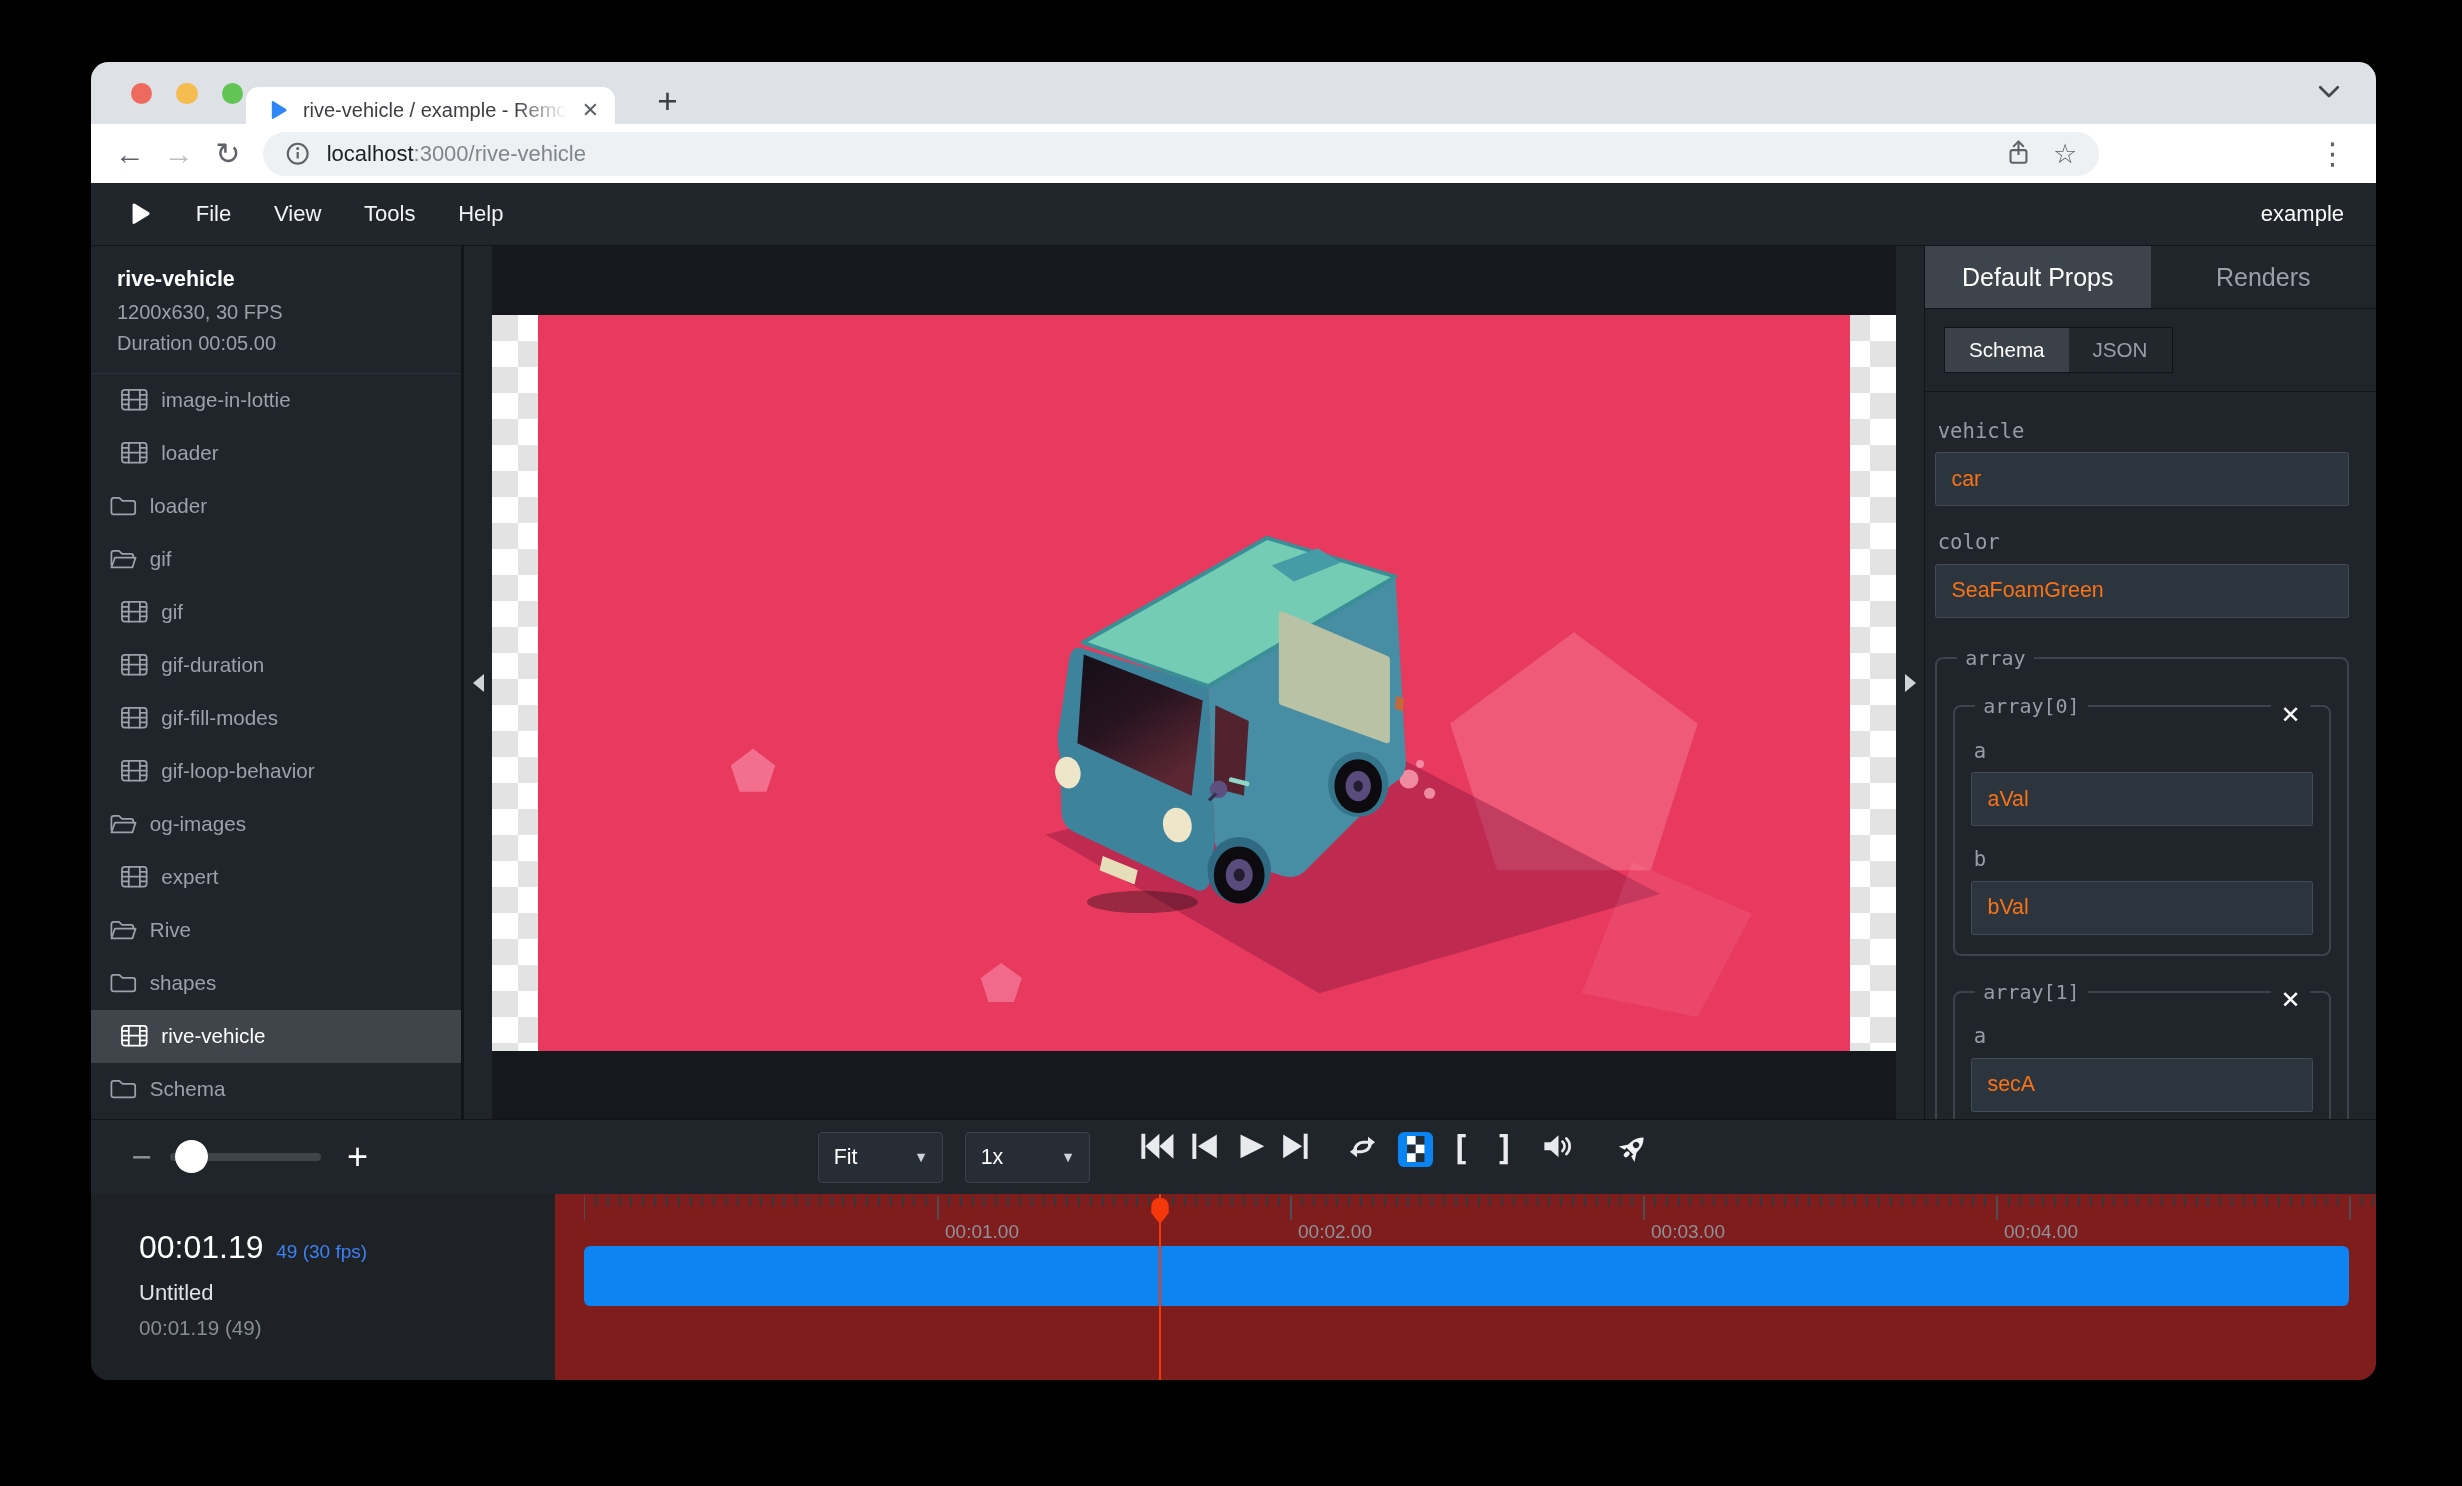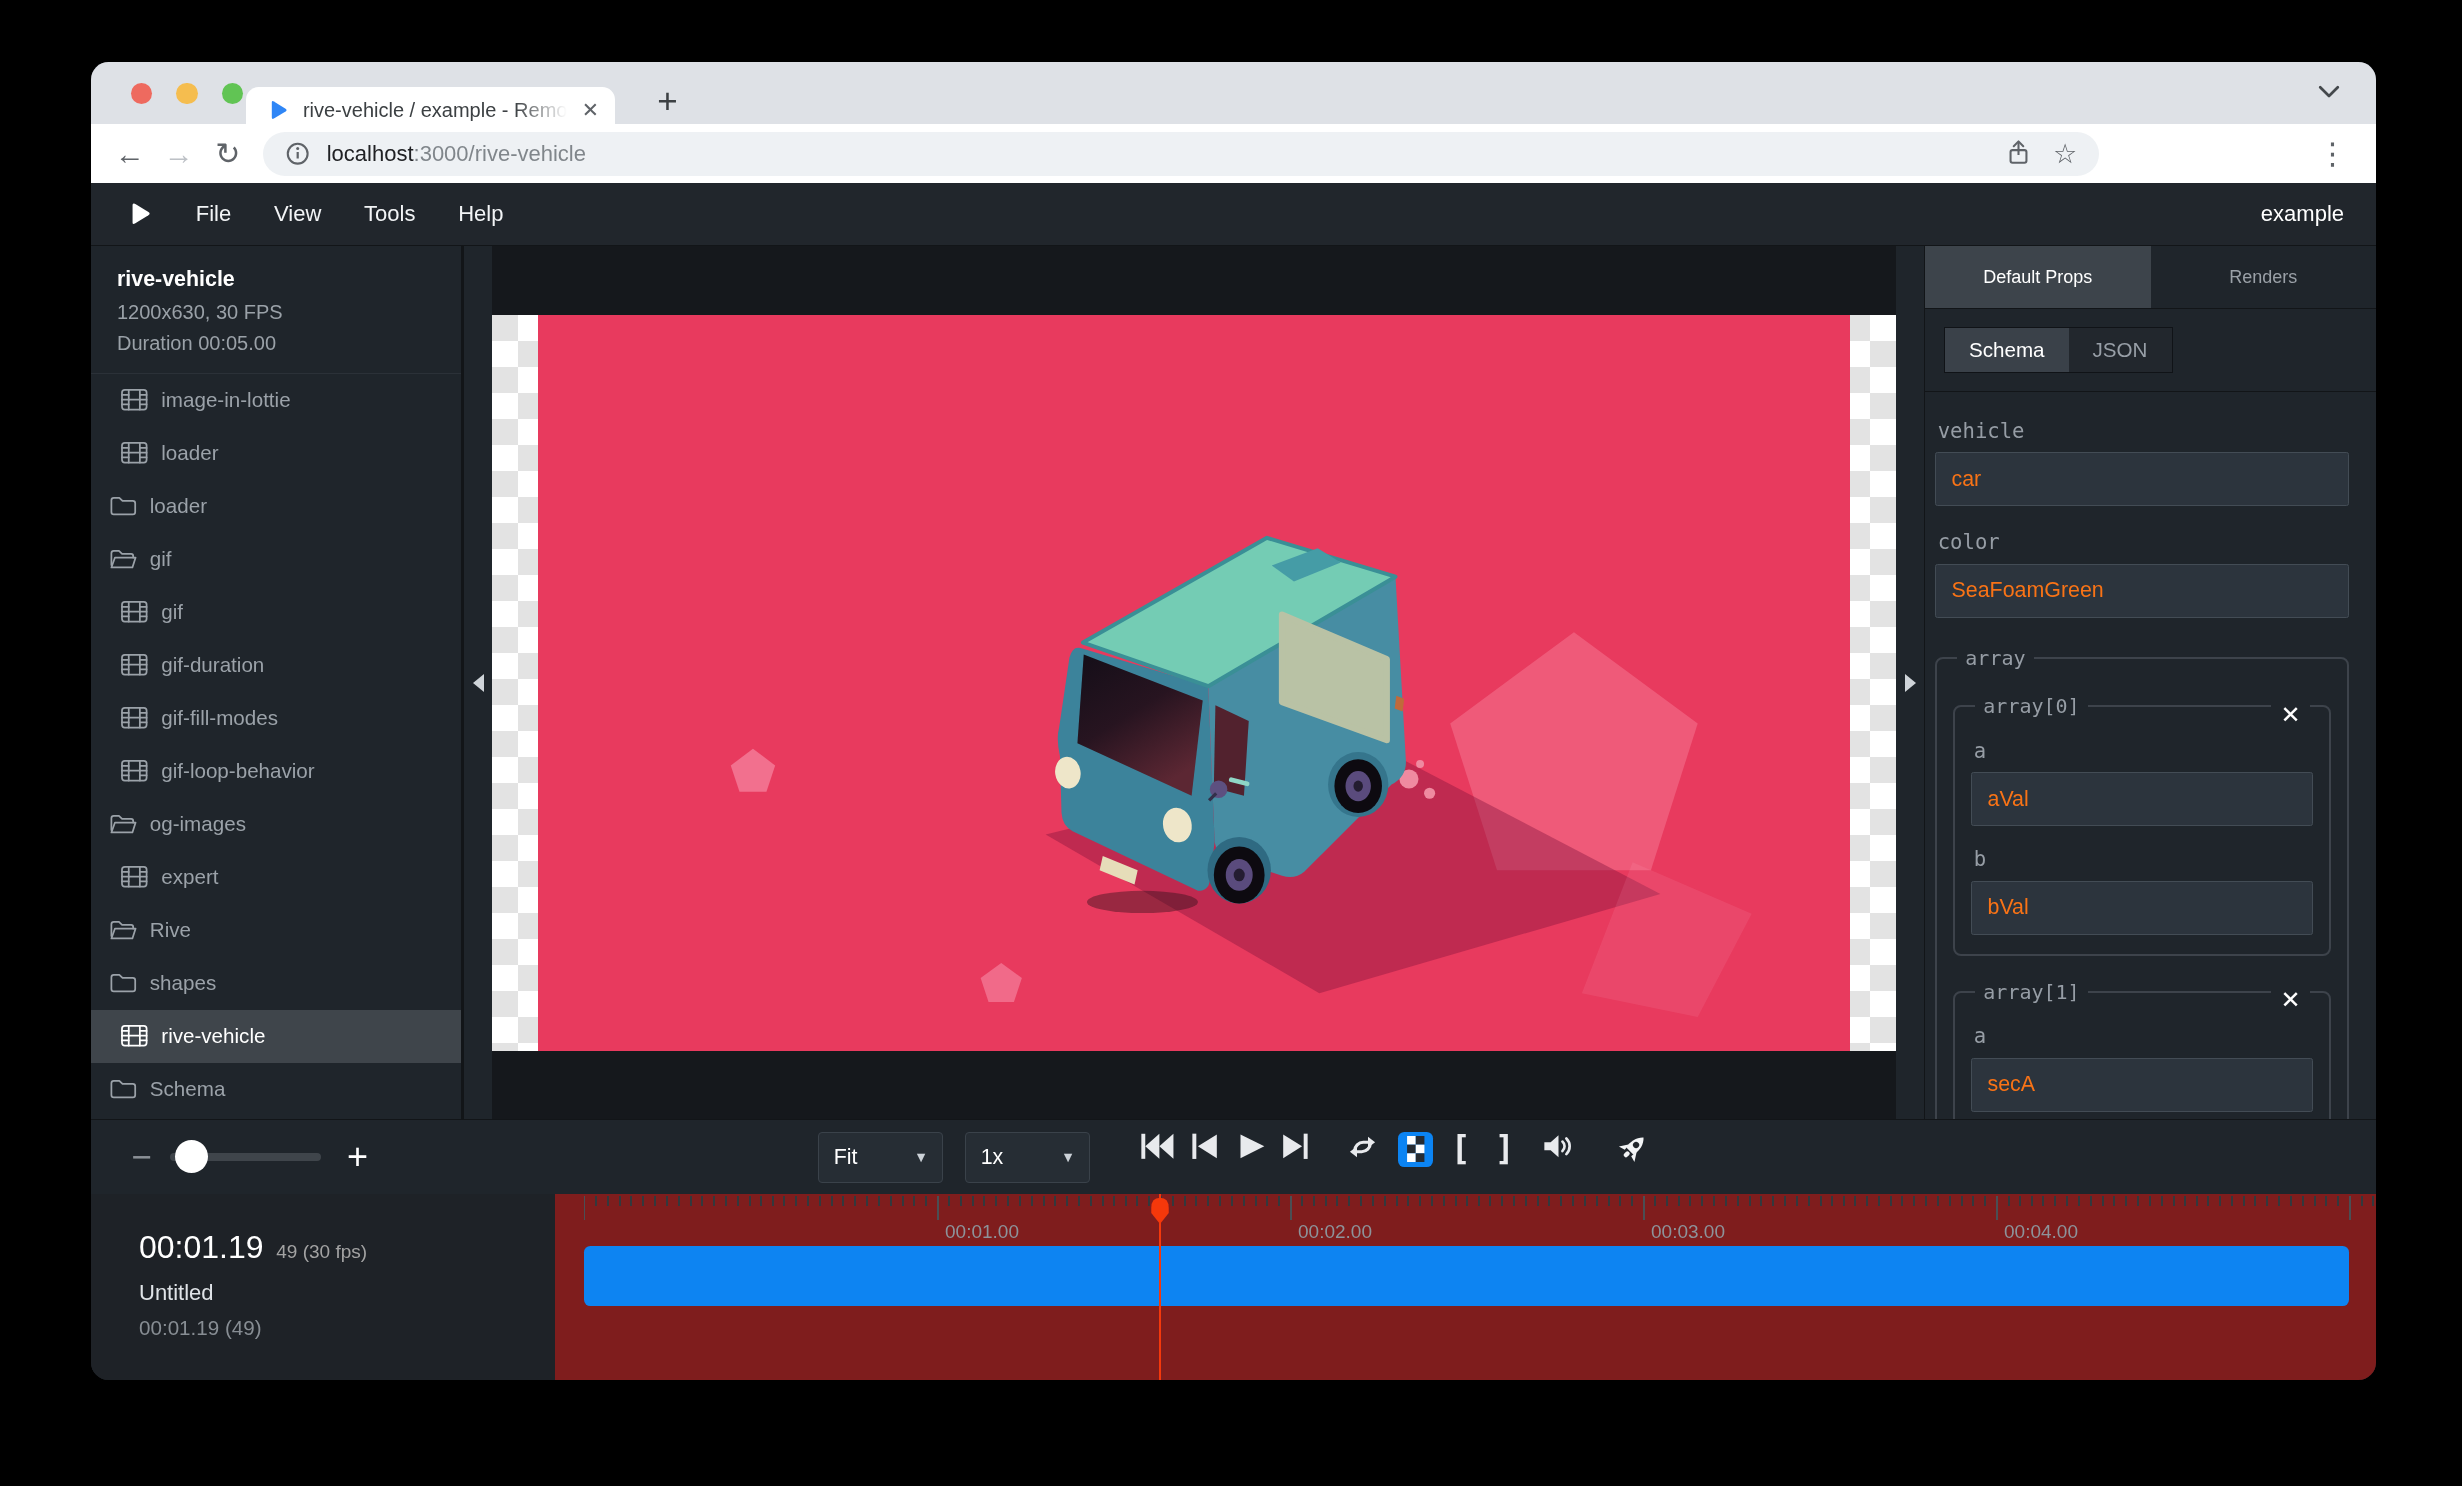--- a/index.html
+++ b/index.html
@@ -67,21 +67,21 @@
   .preview{flex:1;background:#15181c;position:relative;overflow:hidden;}
   .composition{position:absolute;left:0;top:69px;width:1404px;height:736px;
        background:repeating-conic-gradient(#ffffff 0% 25%, #e3e3e3 0% 50%);background-size:52px 52px;}
   .pink{position:absolute;left:46px;right:46px;top:0;bottom:0;background:#e83a5e;overflow:hidden;}
   .pink svg{width:100%;height:100%;display:block;}
 
   
   .props{width:451px;flex:none;background:#1f252b;border-left:1.6px solid #121518;display:flex;
        flex-direction:column;overflow:hidden;}
   .p-tabs{height:62px;display:flex;border-bottom:1.6px solid #121518;flex:none;}
-  .p-tab{flex:1;display:flex;align-items:center;justify-content:center;font-size:18px;color:#9aa0a7;}
+  .p-tab{flex:1;display:flex;align-items:center;justify-content:center;font-size:25px;color:#9aa0a7;}
   .p-tab.active{background:#3d444b;color:#fff;}
   .subtab-row{padding:17.5px 0 17.5px 19px;border-bottom:1.6px solid #121518;flex:none;}
   .seg{display:inline-flex;border:1.6px solid #101317;background:#22272d;}
   .seg-item{padding:10.3px 24px;font-size:20.6px;color:#989fa7;}
   .seg-item.active{background:#3a4149;color:#fff;}
   .form{flex:1;padding:3.2px 27px 0 9.5px;overflow:hidden;}
   .mono{font-family:"DejaVu Sans Mono",monospace;}
   .pf-label{font-size:20.6px;color:#969da5;margin:24px 1.6px 9.5px 3.2px;}
   .pf-input{height:52px;background:#2c343d;border:1.6px solid #434c55;border-radius:2.4px;display:flex;
        align-items:center;padding-left:16px;color:#f97316;font-size:21.4px;}
@@ -108,21 +108,21 @@
   .ctl-ic{display:flex;align-items:center;justify-content:center;}
   .ctl-ic svg{display:block;}
   .bracket{font-family:"DejaVu Sans Mono",monospace;font-weight:bold;font-size:33px;color:#e8eaed;line-height:1;}
   .checkerbtn{width:35px;height:35px;border-radius:6.3px;background:#0b84f3;display:flex;align-items:center;justify-content:center;}
 
   
   .timeline{height:186px;flex:none;display:flex;min-height:0;}
   .tl-left{width:464px;flex:none;background:#1e2227;padding:27px 0 0 48px;box-sizing:border-box;}
   .tl-time-row{display:flex;align-items:baseline;}
   .tl-big{color:#fff;font-size:32px;}
-  .tl-fps{color:#a3a3a3;font-size:19px;margin-left:12.7px;margin-top:20px;}
+  .tl-fps{color:#3b82f6;font-size:19px;margin-left:12.7px;margin-top:20px;}
   .tl-track{color:#dfe3e7;font-size:22px;margin-top:14.3px;}
   .tl-dur{color:#878d93;font-size:20.6px;margin-top:9.5px;}
   .tl-right{flex:1;background:#7f1d1d;position:relative;overflow:hidden;}
   .tick{position:absolute;top:2.4px;width:1.6px;background:#34383c;}
   .tick.major{background:#4a4f54;}
   .tlabel{position:absolute;top:27px;font-size:19px;color:#8d939a;white-space:nowrap;}
   .bluebar{position:absolute;top:52px;height:60px;border-radius:6.3px;background:#0d84f2;}
   .ph-line{position:absolute;top:0;bottom:0;width:2.4px;background:#f5380b;z-index:5;}
   .ph-marker{position:absolute;top:3.2px;z-index:6;}
 </style>

